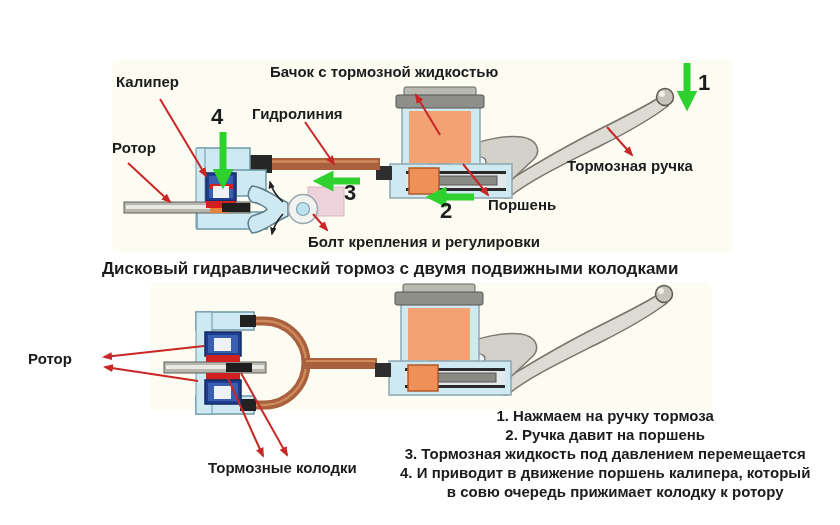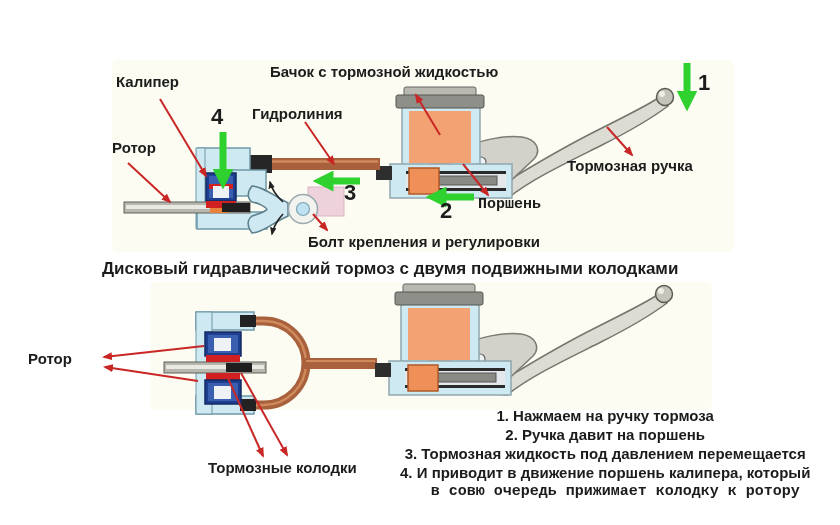--- a/index.html
+++ b/index.html
@@ -13,21 +13,21 @@
     color:#1c1c1c; white-space:nowrap;
   }
   .title { font-size:17px; }
   .num  { font-size:22px; }
   .instr {
     position:absolute; left:400px; top:406px;
     font-weight:bold; font-size:15px; line-height:19px; color:#1c1c1c;
     white-space:nowrap;
     text-align:center;
   }
-  .instr .cont { padding-left:20px;font-family:Liberation Mono, monospace; }
+  .instr .cont { padding-left:20px; }
 </style>
 </head>
 <body>
 
 <div class="stage">
 
   <svg width="840" height="525" viewBox="0 0 840 525">
     <defs>
       <marker id="ra" markerUnits="strokeWidth" markerWidth="5" markerHeight="4" refX="4" refY="2" orient="auto">
         <path d="M0,0 L5,2 L0,4 Z" fill="#c92626"></path>
@@ -148,21 +148,21 @@
     <line x1="198" y1="381" x2="105" y2="367" stroke="#c92626" stroke-width="2" marker-end="url(#ra)"></line>
     <line x1="227" y1="376" x2="263" y2="456" stroke="#c92626" stroke-width="2" marker-end="url(#ra)"></line>
     <line x1="241" y1="373" x2="287" y2="455" stroke="#c92626" stroke-width="2" marker-end="url(#ra)"></line>
   </svg>
 
   <div class="lbl" style="left:116px; top:74px;">Калипер</div>
   <div class="lbl" style="left:270px; top:64px;">Бачок с тормозной жидкостью</div>
   <div class="lbl" style="left:252px; top:106px;">Гидролиния</div>
   <div class="lbl" style="left:112px; top:140px;">Ротор</div>
   <div class="lbl" style="left:567px; top:158px;">Тормозная ручка</div>
-  <div class="lbl" style="left:478px; top:197px;font-family:Liberation Mono, monospace;">Поршень</div>
+  <div class="lbl" style="left:488px; top:197px;">Поршень</div>
   <div class="lbl" style="left:308px; top:234px;">Болт крепления и регулировки</div>
 
   <div class="lbl num" style="left:698px; top:72px;">1</div>
   <div class="lbl num" style="left:440px; top:200px;">2</div>
   <div class="lbl num" style="left:344px; top:182px;">3</div>
   <div class="lbl num" style="left:211px; top:106px;">4</div>
 
   <div class="lbl title" style="left:102px; top:260px;">Дисковый гидравлический тормоз с двумя подвижными колодками</div>
   <div class="lbl" style="left:28px;  top:351px;">Ротор</div>
   <div class="lbl" style="left:208px; top:460px;">Тормозные колодки</div>

